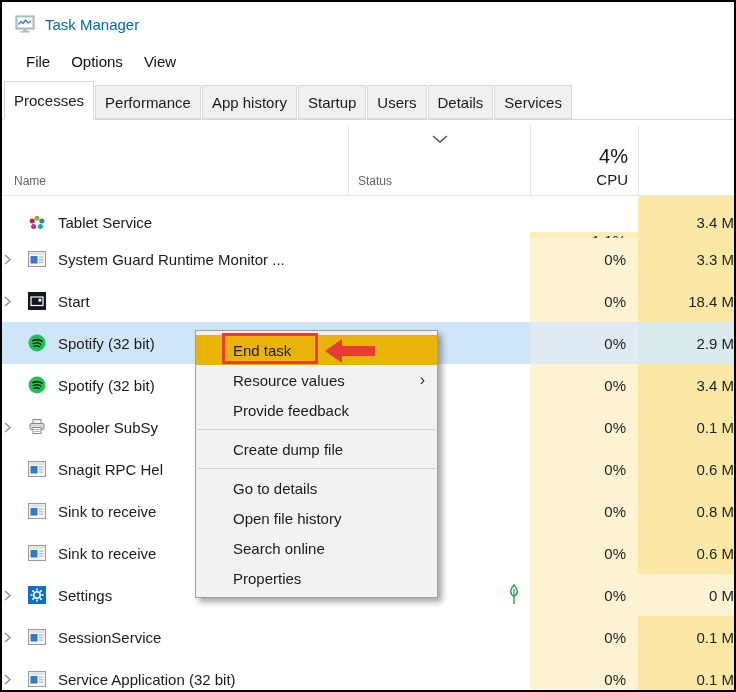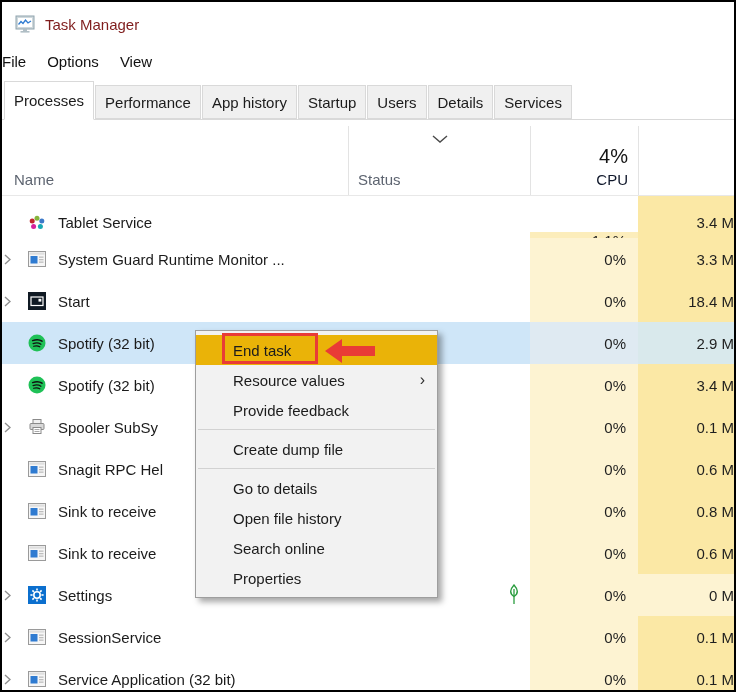--- a/index.html
+++ b/index.html
@@ -7,39 +7,39 @@
   body { font-family:"Liberation Sans", sans-serif; }
 
   .window {
     position:relative; width:736px; height:692px;
     border:2px solid #000; background:#fff; overflow:hidden;
   }
 
   
   .titlebar { height:44px; display:flex; align-items:center; padding-left:13px; background:#fff; }
   .titlebar .app-icon { width:22px; height:20px; margin-right:8px; display:inline-flex; }
-  .titlebar .title { font-size:15px; color:#7f1d1d; }
-
-  
-  .menubar { height:30px; display:flex; align-items:center; padding-left:0; background:#fff; }
+  .titlebar .title { font-size:15px; color:#0369a1; }
+
+  
+  .menubar { height:30px; display:flex; align-items:center; padding-left:24px; background:#fff; }
   .menubar .mitem { font-size:15px; color:#111; padding:3px 0; margin-right:21px; cursor:default; }
 
   
   .tabstrip { height:44px; display:flex; align-items:flex-end; background:#fff; border-bottom:1px solid #d9d9d9; padding-left:2px; }
   .tab {
     font-size:15px; color:#1b1b1b; background:#f0f0f0; border:1px solid #d9d9d9;
     height:34px; display:flex; align-items:center; padding:0 9px; margin-right:1px; position:relative;
   }
   .tab.active { background:#fff; height:39px; border-bottom:1px solid #fff; margin-bottom:-1px; z-index:2; }
 
   
   .table { width:760px; }
   .thead { position:relative; height:76px; background:#fff; border-bottom:1px solid #e8e8e8; }
   .thead .vline { position:absolute; top:6px; bottom:0; width:1px; background:#e3e3e3; }
-  .col-label { position:absolute; bottom:7px; font-size:15px; color:#5d6470; }
+  .col-label { position:absolute; bottom:7px; font-size:12px; color:#5d6470; }
   .num-big { font-size:20px; color:#141414; }
   .hd-cpu, .hd-mem { position:absolute; bottom:7px; text-align:right; }
   .hd-cpu { right:calc(760px - 636px + 10px); }
   .hd-mem { right:26px; }
   .hd-cpu .col-sub, .hd-mem .col-sub { font-size:15px; color:#0f172a; margin-top:3px; }
   .sort-ind { position:absolute; top:10px; left:430px; }
 
   
   .row { display:grid; grid-template-columns:346px 182px 108px 124px; height:42px; }
   .cell { display:flex; align-items:center; }

